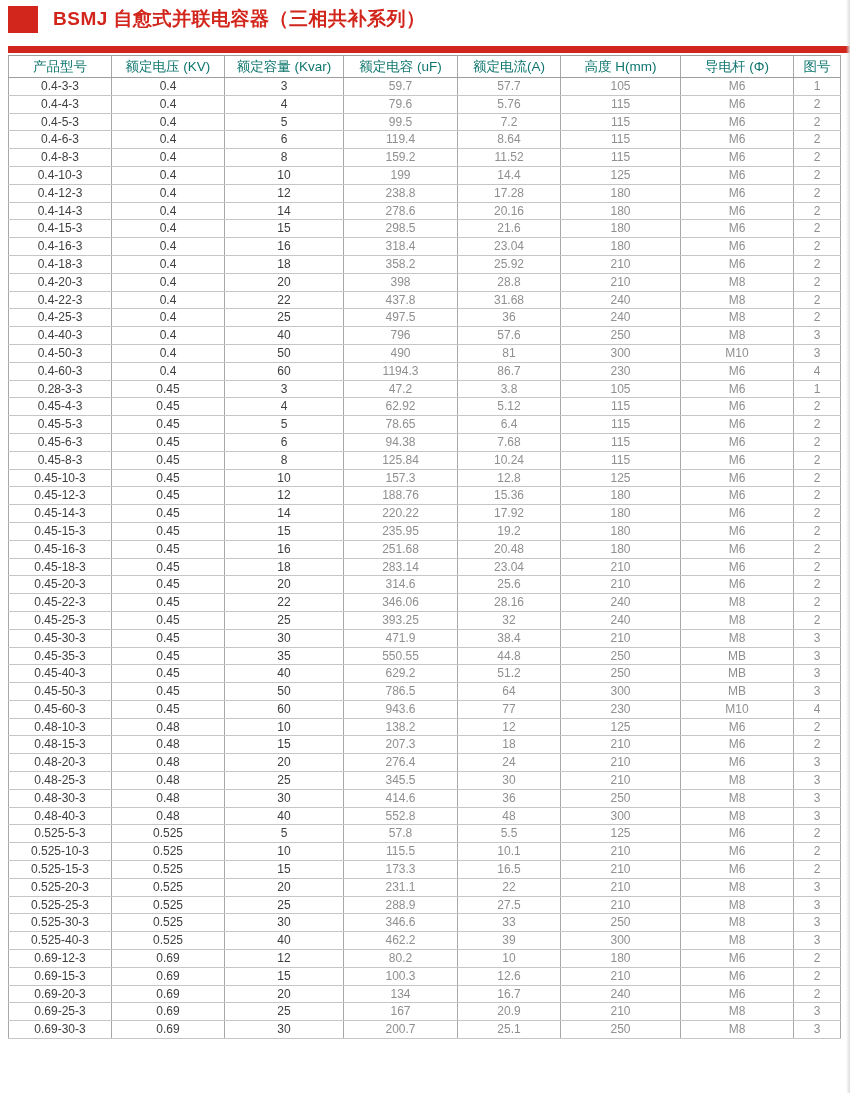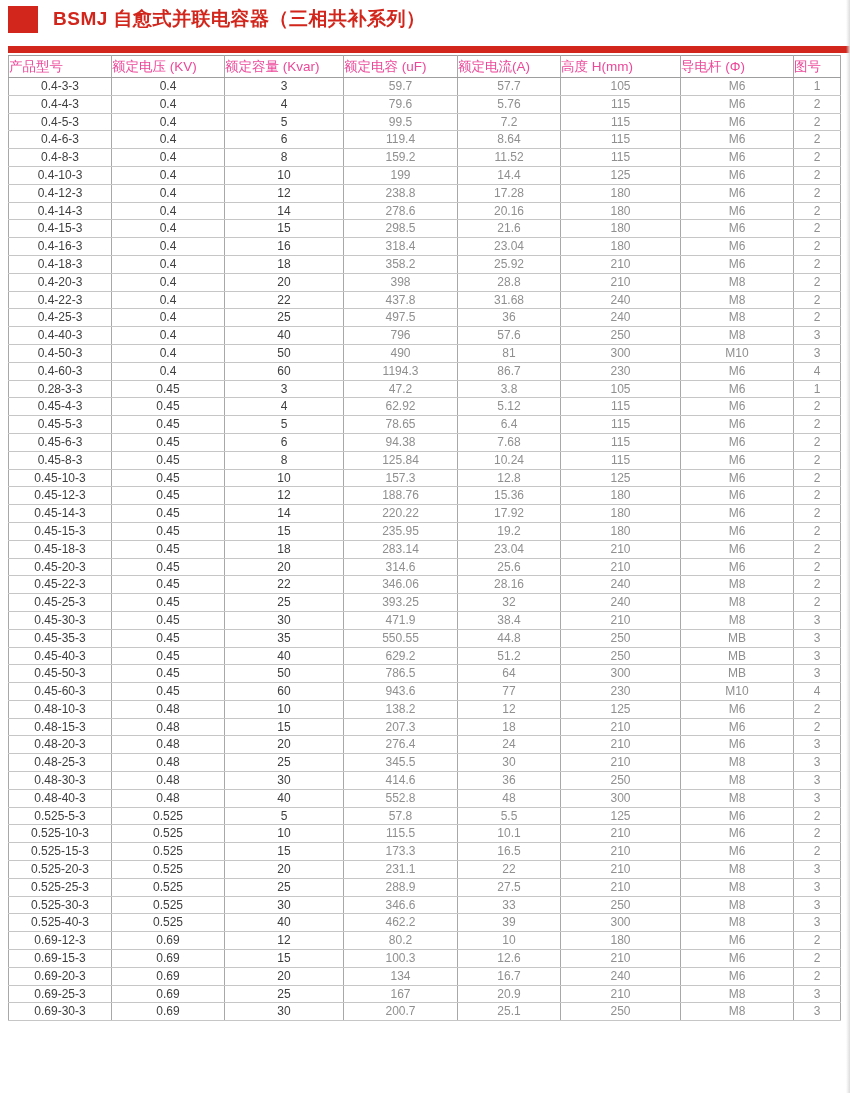--- a/index.html
+++ b/index.html
@@ -62,22 +62,22 @@
     left: 8px;
     width: 832px;
     border-collapse: collapse;
     table-layout: fixed;
     background: #ffffff;
   }
   .spec-table th {
     height: 21px;
     font-size: 13.5px;
     font-weight: normal;
-    color: #ec4899;
-    text-align: left;
+    color: #0f766e;
+    text-align: center;
     vertical-align: middle;
     padding: 0;
     border-top: 1px solid #9e9e9e;
     border-bottom: 1px solid #9e9e9e;
     border-left: 1px solid #a8a8a8;
     border-right: 1px solid #a8a8a8;
     white-space: nowrap;
     overflow: hidden;
   }
   .spec-table td {
@@ -387,20 +387,30 @@
         <td class="c1">0.45-15-3</td>
         <td class="c2">0.45</td>
         <td class="c3">15</td>
         <td class="c4">235.95</td>
         <td class="c5">19.2</td>
         <td class="c6">180</td>
         <td class="c7">M6</td>
         <td class="c8">2</td>
       </tr>
       <tr>
+        <td class="c1">0.45-16-3</td>
+        <td class="c2">0.45</td>
+        <td class="c3">16</td>
+        <td class="c4">251.68</td>
+        <td class="c5">20.48</td>
+        <td class="c6">180</td>
+        <td class="c7">M6</td>
+        <td class="c8">2</td>
+      </tr>
+      <tr>
         <td class="c1">0.45-18-3</td>
         <td class="c2">0.45</td>
         <td class="c3">18</td>
         <td class="c4">283.14</td>
         <td class="c5">23.04</td>
         <td class="c6">210</td>
         <td class="c7">M6</td>
         <td class="c8">2</td>
       </tr>
       <tr>

